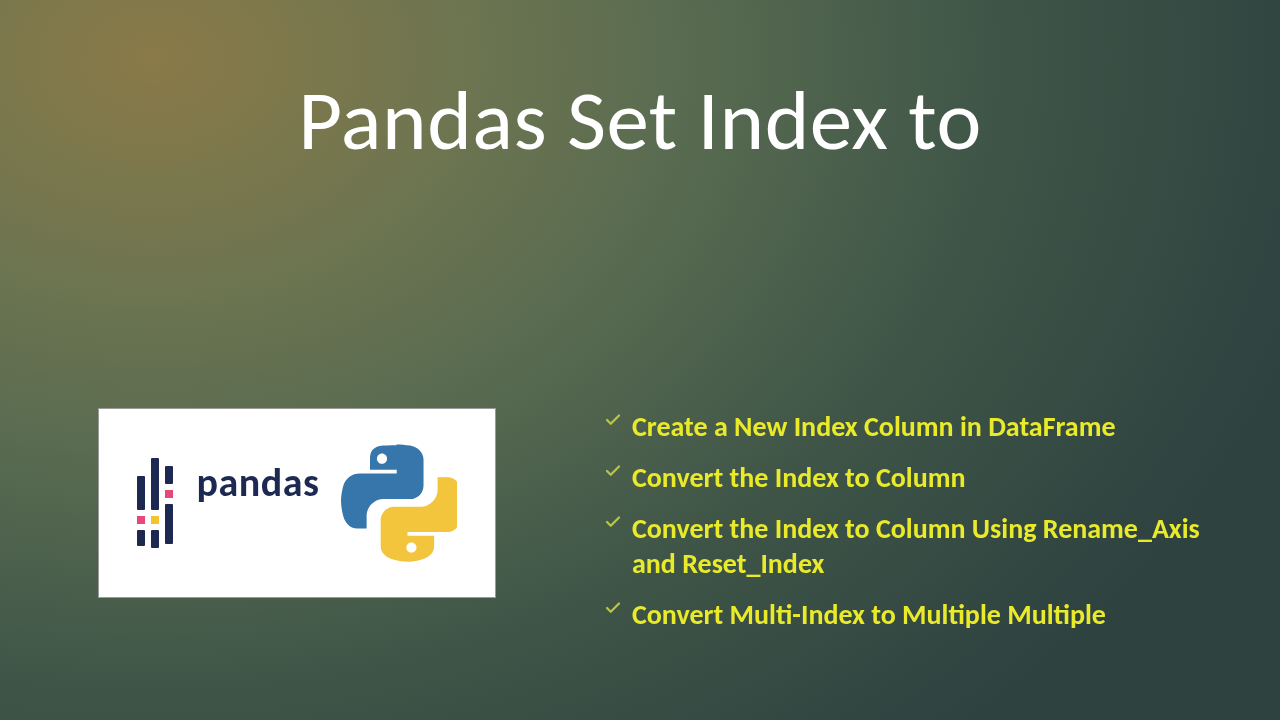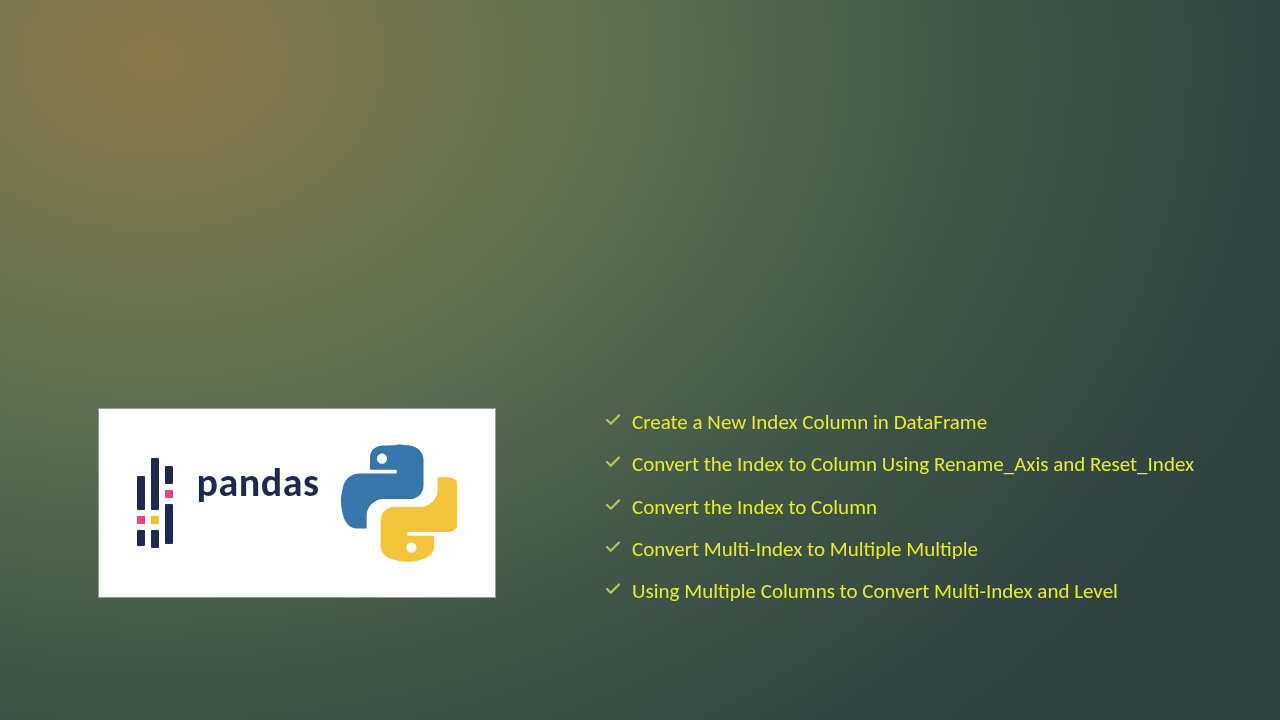--- a/index.html
+++ b/index.html
@@ -70,41 +70,41 @@
 
   .bullets {
     position: absolute;
     left: 604px;
     top: 409px;
     width: 640px;
   }
   .bullets li {
     list-style: none;
     color: #e9ea2a;
-    font-size: 21px;
+    font-size: 28px;
     line-height: 1.25;
     margin-bottom: 16px;
     padding-left: 28px;
     position: relative;
-    font-weight: 400;
+    font-weight: 700;
   }
   .bullets li .check {
     position: absolute;
     left: 0;
     top: 2px;
     width: 18px;
     height: 18px;
     color: #b9c44a;
   }
 </style>
 </head>
 <body>
 
 <div class="title">
-  <br>
+  <span>Pandas Set Index to</span><br>
 </div>
 
 <div class="logo-box">
   <div class="pandas-logo">
     <div class="pandas-mark">
       <div class="bar" style="left:0; top:18px; height:34px;"></div>
       <div class="dot" style="left:0; top:58px; background:#e8477b;"></div>
       <div class="bar" style="left:0; top:72px; height:16px;"></div>
       <div class="bar" style="left:14px; top:0; height:52px;"></div>
       <div class="dot" style="left:14px; top:58px; background:#f4c430;"></div>
@@ -125,33 +125,27 @@
   <li>
     <svg class="check" viewBox="0 0 24 24">
         <path fill="none" stroke="currentColor" stroke-width="3" stroke-linecap="round" stroke-linejoin="round" d="M4 12l5 5L20 6"></path>
       </svg>
     <span>Create a New Index Column in DataFrame</span>
   </li>
   <li>
     <svg class="check" viewBox="0 0 24 24">
         <path fill="none" stroke="currentColor" stroke-width="3" stroke-linecap="round" stroke-linejoin="round" d="M4 12l5 5L20 6"></path>
       </svg>
-    <span>Convert the Index to Column Using Rename_Axis and Reset_Index</span>
+    <span>Convert the Index to Column</span>
   </li>
   <li>
     <svg class="check" viewBox="0 0 24 24">
         <path fill="none" stroke="currentColor" stroke-width="3" stroke-linecap="round" stroke-linejoin="round" d="M4 12l5 5L20 6"></path>
       </svg>
-    <span>Convert the Index to Column</span>
+    <span>Convert the Index to Column Using Rename_Axis and Reset_Index</span>
   </li>
   <li>
     <svg class="check" viewBox="0 0 24 24">
         <path fill="none" stroke="currentColor" stroke-width="3" stroke-linecap="round" stroke-linejoin="round" d="M4 12l5 5L20 6"></path>
       </svg>
     <span>Convert Multi-Index to Multiple Multiple</span>
   </li>
-  <li>
-    <svg class="check" viewBox="0 0 24 24">
-        <path fill="none" stroke="currentColor" stroke-width="3" stroke-linecap="round" stroke-linejoin="round" d="M4 12l5 5L20 6"></path>
-      </svg>
-    <span>Using Multiple Columns to Convert Multi-Index and Level</span>
-  </li>
 </ul>
 
 </body></html>

